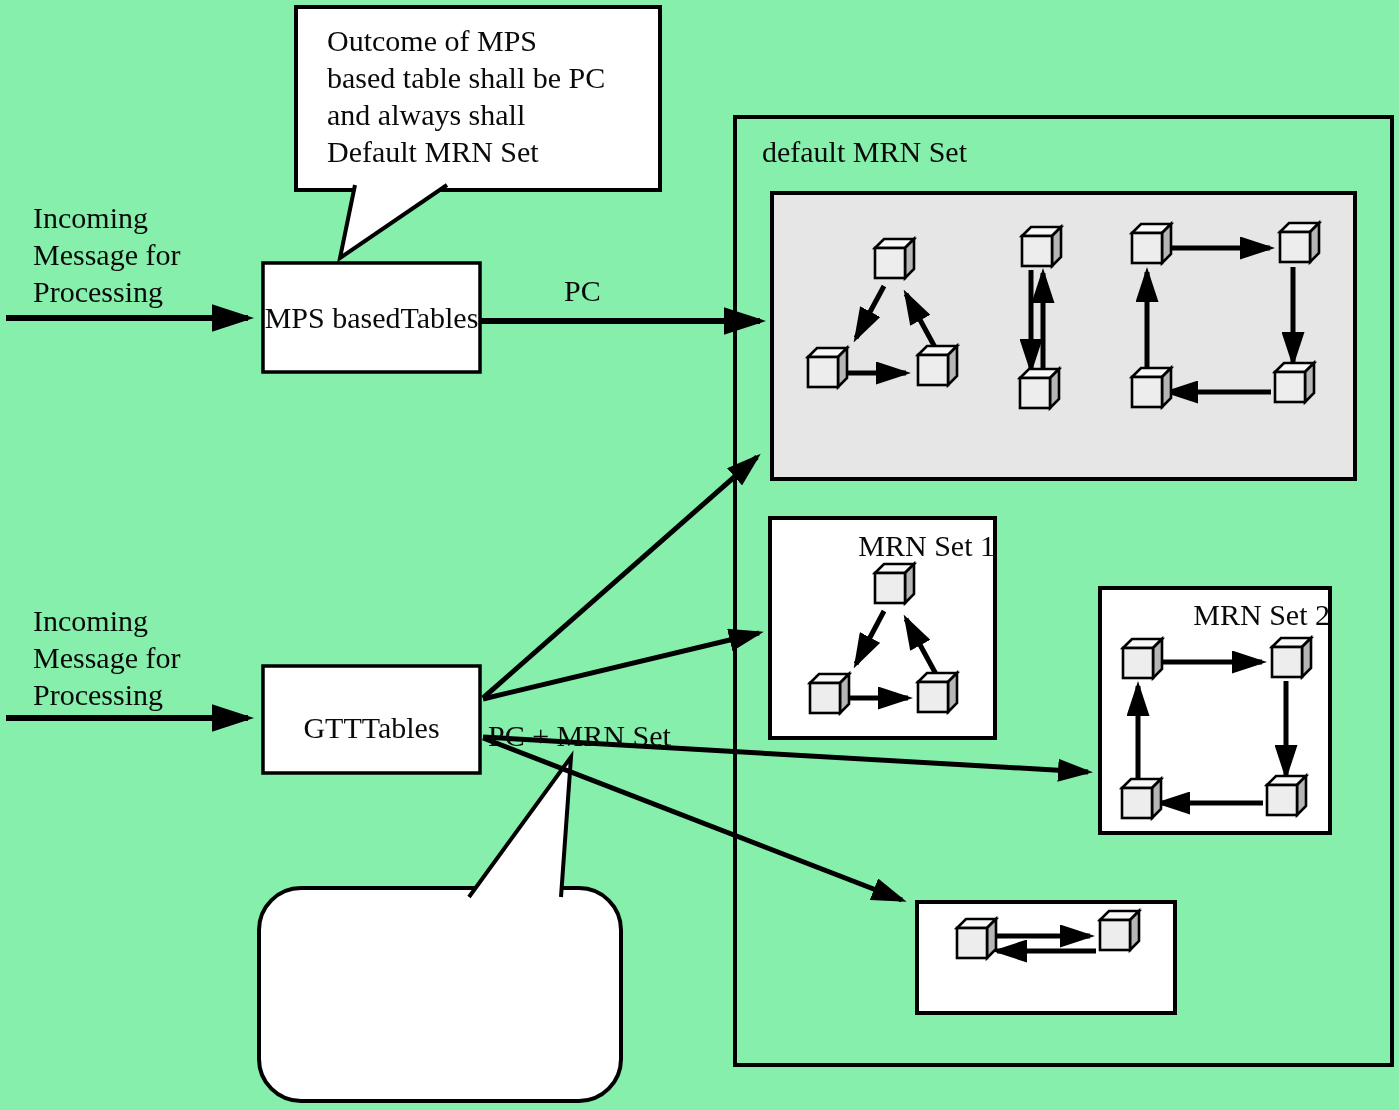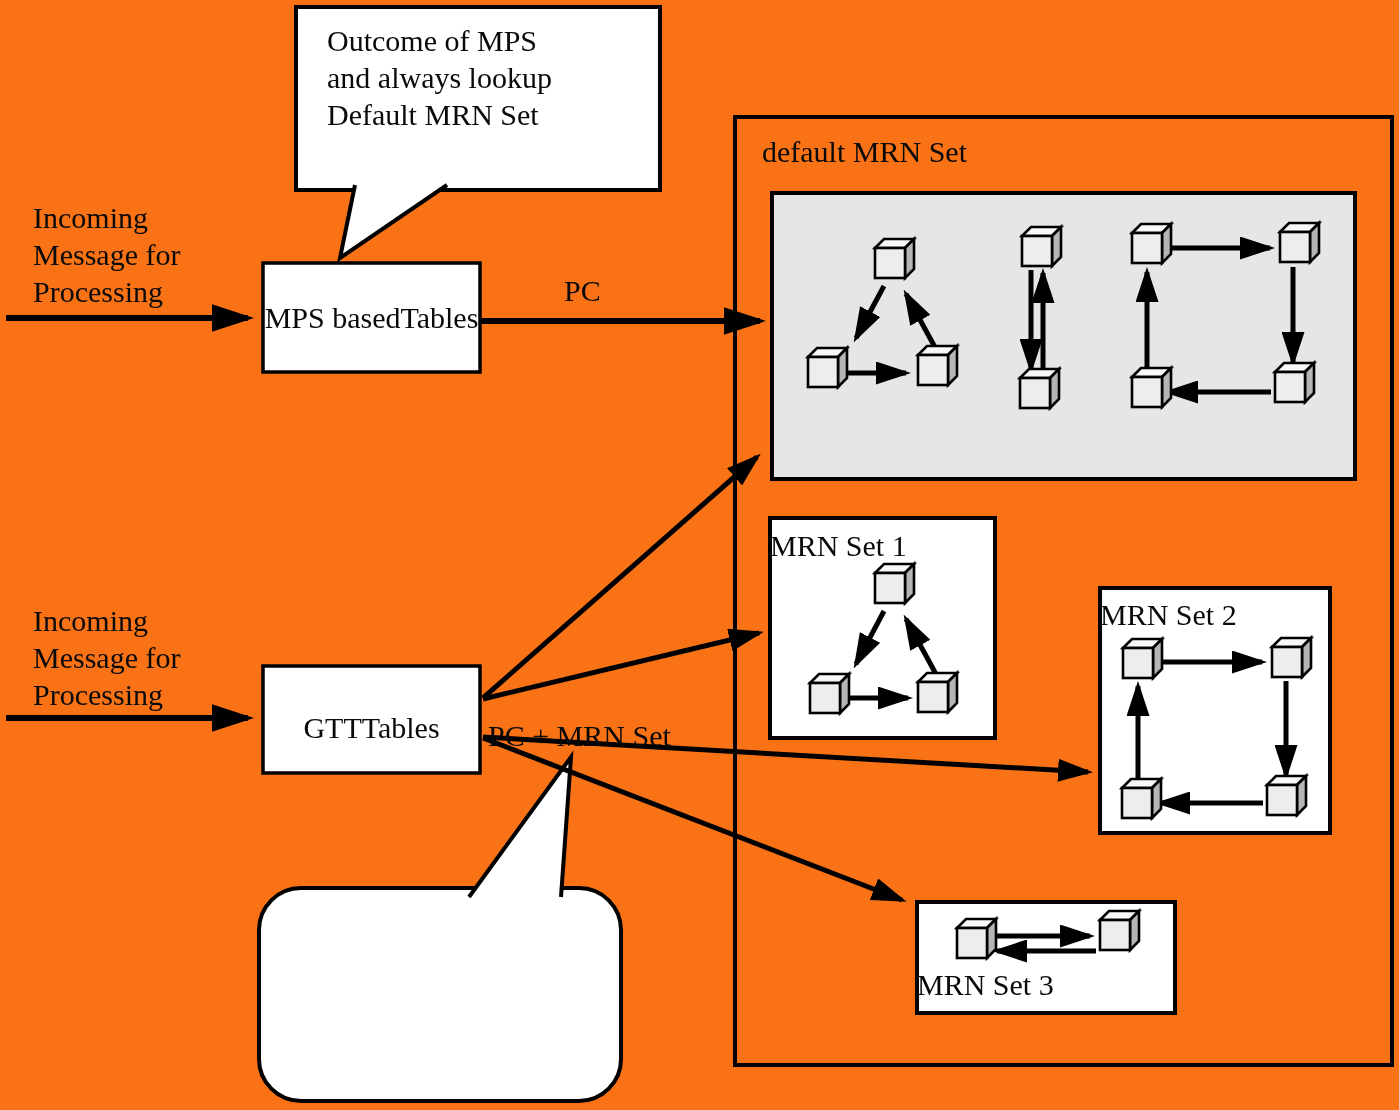--- a/index.html
+++ b/index.html
@@ -1,37 +1,37 @@
 <!DOCTYPE html>
 <html style="--line: #000000; --text: #0a0a0a; --gray_panel: #e6e6e6; --box_fill: #ffffff; --cube_front: #ededed; --cube_top: #f8f8f8; --cube_side: #b5b5b5;"><head>
 <meta charset="utf-8">
 <style>
   html,body{margin:0;padding:0;background:#ffffff;}
   .stage{
     position:relative;
     width:1399px;height:1110px;
-    background:#f97316;
+    background:#86efac;
     font-family:"Liberation Serif","DejaVu Serif",serif;
     color:var(--text,#000);
     overflow:hidden;
   }
   .stage svg{position:absolute;left:0;top:0;}
   .lbl{
     position:absolute;
     font-size:30px;
     line-height:37px;
     color:var(--text,#000);
     white-space:nowrap;
   }
   .lbl div{white-space:nowrap;}
   .center-box{
     display:flex;flex-direction:row;align-items:center;justify-content:center;
     text-align:center;line-height:36px;
   }
-  .ctr{text-align:left;}
+  .ctr{text-align:right;}
 </style>
 </head>
 <body>
 
 <div class="stage">
 
   <svg width="1399" height="1110" viewBox="0 0 1399 1110">
     <defs>
       <marker id="ah" markerWidth="7" markerHeight="4.6" refX="6" refY="2.3" orient="auto" markerUnits="strokeWidth">
         <path d="M0,0 L7,2.3 L0,4.6 Z" fill="var(--line,#000)"></path>
@@ -109,21 +109,22 @@
     <use href="#cube" x="1272" y="638"></use>
     <use href="#cube" x="1267" y="776"></use>
     <use href="#cube" x="1122" y="779"></use>
 
     <use href="#cube" x="957" y="919"></use>
     <use href="#cube" x="1100" y="911"></use>
   </svg>
 
   <div class="lbl" style="left:327px;top:22px;">
     <div>Outcome of MPS</div>
-    <div>and always lookup</div>
+    <div>based table shall be PC</div>
+    <div>and always shall</div>
     <div>Default MRN Set</div>
   </div>
 
   <div class="lbl" style="left:33px;top:199px;">
     <div>Incoming</div>
     <div>Message for</div>
     <div>Processing</div>
   </div>
 
   <div class="lbl" style="left:33px;top:602px;">
@@ -145,16 +146,15 @@
   <div class="lbl" style="left:564px;top:272px;">PC</div>
 
   <div class="lbl" style="left:488px;top:717px;">PC + MRN Set</div>
 
   <div class="lbl" style="left:762px;top:133px;">default MRN Set</div>
 
   <div class="lbl ctr" style="left:770px;top:527px;width:225px;">MRN Set 1</div>
 
   <div class="lbl ctr" style="left:1100px;top:596px;width:230px;">MRN Set 2</div>
 
-  <div class="lbl ctr" style="left:917px;top:966px;width:258px;">MRN Set 3</div>
 
 
 </div>
 
 </body></html>

